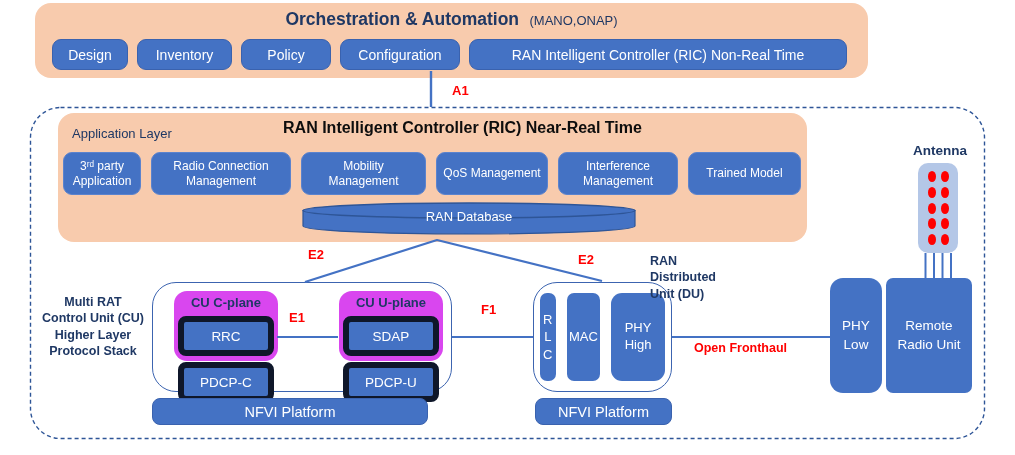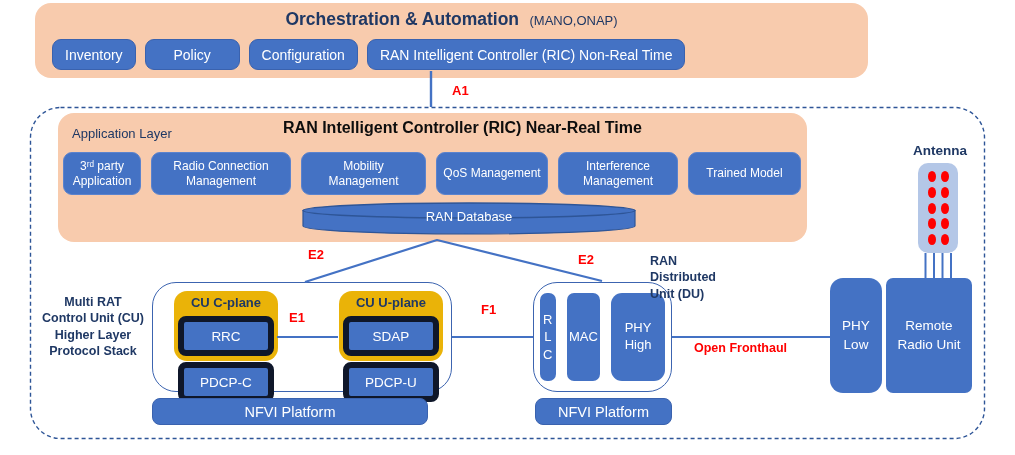--- a/index.html
+++ b/index.html
@@ -43,21 +43,21 @@
   .lbl-e2l{left:308px;top:247px;}
   .lbl-e2r{left:578px;top:252px;}
   .lbl-e1{left:289px;top:310px;}
   .lbl-f1{left:481px;top:302px;}
   .lbl-of{left:694px;top:341px;font-size:12.5px;}
 
   
   .cu-side-label{left:28px;top:294px;width:130px;text-align:center;font-size:12.5px;font-weight:bold;
                  color:#1F3864;white-space:pre-line;line-height:1.3;}
   .cu-box{left:152px;top:282px;width:300px;height:110px;background:#fff;border:1.6px solid #3C64B0;border-radius:24px;}
-  .plane{position:absolute;top:8px;width:104px;height:70px;background:#eab308;border-radius:13px;text-align:center;}
+  .plane{position:absolute;top:8px;width:104px;height:70px;background:#d946ef;border-radius:13px;text-align:center;}
   .plane-c{left:21px;}
   .plane-u{left:186px;}
   .plane-title{margin-top:4px;font-size:13px;font-weight:bold;color:#1F3864;}
   .pbtn{margin:6px auto 0 auto;width:84px;height:28px;background:#4472C4;border:6px solid #0f172a;border-radius:8px;
         color:#fff;font-size:13.5px;display:flex;align-items:center;justify-content:center;}
   .nfvi{background:#4472C4;border:1px solid #3A62AE;border-radius:8px;color:#fff;font-size:14.5px;
         display:flex;align-items:center;justify-content:center;}
   .nfvi1{left:152px;top:398px;width:276px;height:27px;}
   .nfvi2{left:535px;top:398px;width:137px;height:27px;}
 
@@ -90,20 +90,21 @@
 <body>
 
 <div class="canvas">
 
   <div class="abs orch-box"></div>
   <div class="abs orch-title">
     <span class="t1">Orchestration &amp; Automation</span>
     <span class="t2">(MANO,ONAP)</span>
   </div>
   <div class="abs orch-row">
+    <div class="btn">Design</div>
     <div class="btn">Inventory</div>
     <div class="btn">Policy</div>
     <div class="btn">Configuration</div>
     <div class="btn">RAN Intelligent Controller (RIC) Non-Real Time</div>
   </div>
 
   <div class="abs iface lbl-a1">A1</div>
   <div class="abs iface lbl-e2l">E2</div>
   <div class="abs iface lbl-e2r">E2</div>
   <div class="abs iface lbl-e1">E1</div>

